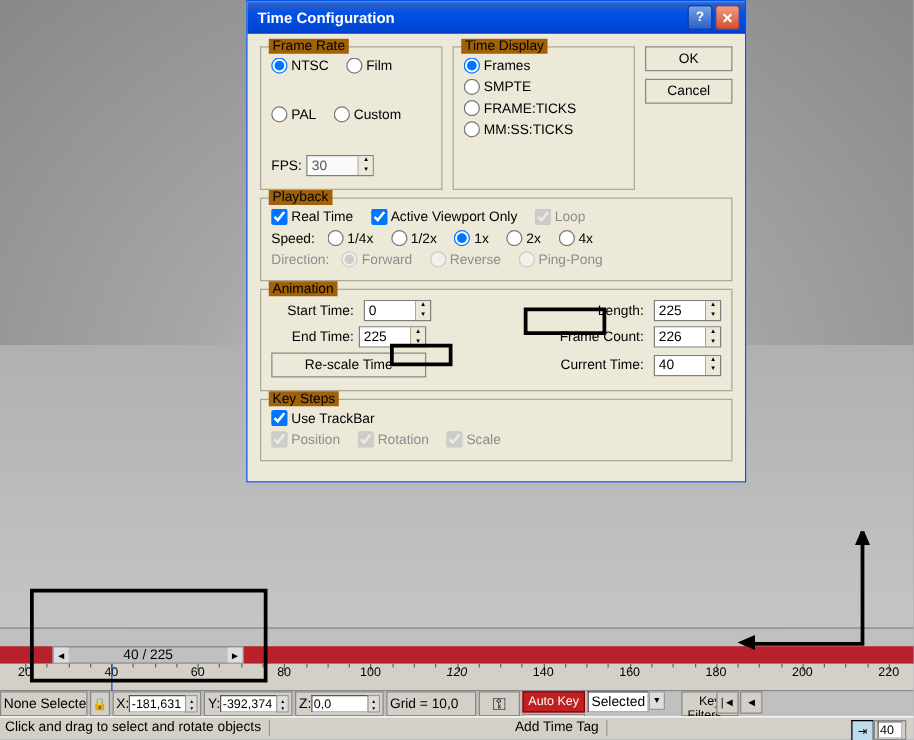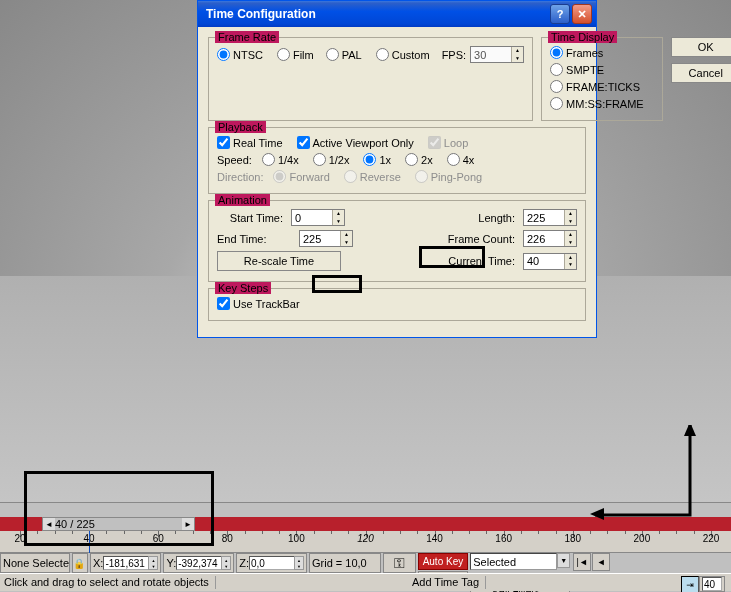--- a/index.html
+++ b/index.html
@@ -14,21 +14,21 @@
 .titlebar { height: 26px; background: linear-gradient(to bottom, #3b77dd 0%, #2c5fc9 8%, #0050e6 40%, #0046d5 88%, #003bc4 100%); display: flex; align-items: center; padding: 0 4px 0 8px; }
 .titlebar-text { color: #fff; font-weight: bold; font-size: 12px; flex: 1; }
 .titlebar-btn { width: 20px; height: 20px; margin-left: 2px; display: inline-flex; align-items: center; justify-content: center; border-radius: 3px; font-weight: bold; color: #fff; }
 .help-btn { background: linear-gradient(#6fa3e8,#2c5fc9); border: 1px solid #1a3d8f; }
 .close-btn { background: linear-gradient(#f39b87,#d4502c); border: 1px solid #a03820; }
 
 .dialog-body { padding: 10px; }
 
 
 .groupbox { border: 1px solid #aca899; padding: 8px 8px 6px; margin-bottom: 6px; position: relative; }
-.groupbox > legend { position: absolute; top: -7px; left: 6px; background: #be185d; padding: 0 3px; font-size: 11px; }
+.groupbox > legend { position: absolute; top: -7px; left: 6px; background: #a16207; padding: 0 3px; font-size: 11px; }
 
 .row { display: flex; align-items: center; gap: 4px; margin-bottom: 4px; }
 
 
 input[type=radio], input[type=checkbox] { margin: 0 3px 0 0; vertical-align: middle; }
 label { display: inline-flex; align-items: center; margin-right: 10px; white-space: nowrap; }
 label.disabled { color: #8d8d8d; }
 
 
 .spinbox { display: inline-flex; border: 1px solid #7f7f7f; background: #fff; height: 17px; }
@@ -47,21 +47,21 @@
 .hSlider { left: 24px; top: 471px; width: 190px; height: 75px; }
 
 
 .arrow-path { position: absolute; z-index: 40; pointer-events: none; }
 
 
 .bottom { position: absolute; left: 0; right: 0; bottom: 0; height: 90px; background: #c0c0c0; border-top: 1px solid #888; }
 .redbar { position: absolute; top: 14px; left: 0; right: 0; height: 14px; background: #b8202c; }
 .time-slider { position: absolute; top: 14px; left: 42px; width: 153px; height: 14px; background: #c0c0c0; border: 1px solid #888; display: flex; align-items: center; }
 .ts-arrow { width: 12px; height: 12px; background: #ddd; display: flex; align-items: center; justify-content: center; font-size: 8px; }
-.ts-label { flex: 1; text-align: left; font-size: 11px; }
+.ts-label { flex: 1; text-align: center; font-size: 11px; }
 .ruler { position: absolute; top: 28px; left: 0; right: 0; height: 22px; background: #d4d0c8; border-bottom: 1px solid #888; }
 .ruler-ticks { position: relative; width: 100%; height: 100%; }
 .tick { position: absolute; top: 0; width: 1px; height: 6px; background: #666; }
 .ticklabel { position: absolute; top: 2px; font-size: 10px; transform: translateX(-50%); }
 .tick.cur { background: #1050c0; height: 22px; width: 1px; }
 
 .status-row { position: absolute; top: 50px; left: 0; right: 0; height: 20px; display: flex; align-items: stretch; }
 .sfield { border: 1px solid #888; background: #d4d0c8; padding: 0 2px; display: flex; align-items: center; font-size: 10px; margin-right: 2px; white-space: nowrap; overflow: hidden; }
 .sfield input { border: 1px inset #aaa; background: #fff; font-size: 10px; width: 46px; height: 14px; padding: 0 1px; }
 .sfield .mini-spin { width: 10px; height: 14px; display: flex; flex-direction: column; border: 1px solid #999; margin-left: -1px; }
@@ -74,21 +74,21 @@
 .hint { position: absolute; top: 70px; left: 0; right: 0; height: 18px; background: #d4d0c8; border-top: 1px solid #fff; font-size: 10px; padding: 2px 4px; display: flex; }
 .hint .seg { border-right: 1px solid #999; padding-right: 6px; margin-right: 4px; }
 
 .icon-btn { width: 18px; height: 18px; border: 1px solid #888; background: #d4d0c8; display: inline-flex; align-items: center; justify-content: center; font-size: 9px; margin-left: 1px; }
 .icon-btn.active { border: 1px inset #555; background: #bde; }
 
 .top-row { display: flex; gap: 8px; }
 .top-left { flex: 1; display: flex; gap: 8px; }
 .top-btns { display: flex; flex-direction: column; gap: 6px; }
 
-.framerate-col { display: flex; gap: 2px; flex-direction: row; }
+.framerate-col { display: flex; gap: 22px; flex-direction: column; }
 </style>
 </head>
 <body>
 
 <div class="viewport">
   <div class="viewport-floor"></div>
 </div>
 
 <div class="dialog">
   <div class="titlebar">
@@ -153,21 +153,21 @@
             </div>
           <div class="row">
               <label>
                 <input type="radio" style="">
                 <span>FRAME:TICKS</span>
               </label>
             </div>
           <div class="row">
               <label>
                 <input type="radio" style="">
-                <span>MM:SS:FRAME</span>
+                <span>MM:SS:TICKS</span>
               </label>
             </div>
         </div>
       </div>
       <div class="top-btns">
         <button class="btn btn-wide">OK</button>
         <button class="btn btn-wide">Cancel</button>
       </div>
     </div>
 
@@ -242,21 +242,21 @@
         <span style="text-align:right;margin-right:4px">Length:</span>
         <span class="spinbox">
             <input value="225" style="">
             <span class="spin-btns">
               <span class="sp">▲</span>
               <span class="sp">▼</span>
             </span>
           </span>
       </div>
       <div class="row">
-        <span style="width:66px;margin-right:12px">End Time:</span>
+        <span style="width:66px;text-align:right;margin-right:0">End Time:</span>
         <span class="spinbox">
             <input value="225" style="">
             <span class="spin-btns">
               <span class="sp">▲</span>
               <span class="sp">▼</span>
             </span>
           </span>
         <span style="flex:1"></span>
         <span style="text-align:right;margin-right:4px">Frame Count:</span>
         <span class="spinbox">
@@ -282,20 +282,34 @@
     </div>
 
     <div class="groupbox">
       <legend>Key Steps</legend>
       <div class="row">
           <label>
             <input type="checkbox" checked="" style="">
             <span>Use TrackBar</span>
           </label>
         </div>
+      <div class="row">
+        <label class="disabled">
+            <input type="checkbox" checked="" disabled="" style="">
+            <span>Position</span>
+          </label>
+        <label class="disabled">
+            <input type="checkbox" checked="" disabled="" style="">
+            <span>Rotation</span>
+          </label>
+        <label class="disabled">
+            <input type="checkbox" checked="" disabled="" style="">
+            <span>Scale</span>
+          </label>
+      </div>
     </div>
 
   </div>
 </div>
 
 <div class="hl h1"></div>
 <div class="hl h2"></div>
 <div class="hl hSlider"></div>
 
 <svg class="arrow-path" style="left:590px;top:425px" width="120" height="100">
@@ -399,21 +413,21 @@
         </span>
       </div>
     <div class="sfield" style="flex:0 0 72px">
         <span>Grid = 10,0</span>
       </div>
     <div class="sfield" style="padding:0 10px;font-size:14px">⚿</div>
     <div style="display:flex;flex-direction:column;gap:1px;margin-right:2px">
       <div class="autokey">Auto Key</div>
       <div class="setkey">Set Key</div>
     </div>
-    <div style="display:flex;flex-direction:column;gap:13px;width:100px;margin-right:2px">
+    <div style="display:flex;flex-direction:row;gap:13px;width:100px;margin-right:2px">
       <div style="display:flex">
           <div class="sel-combo">
             <span>Selected</span>
           </div>
           <div class="dd-btn">▼</div>
         </div>
       <div class="setkey" style="text-align:center">Key Filters...</div>
     </div>
     <div style="display:flex;align-items:flex-start">
       <span class="icon-btn">|◄</span>

